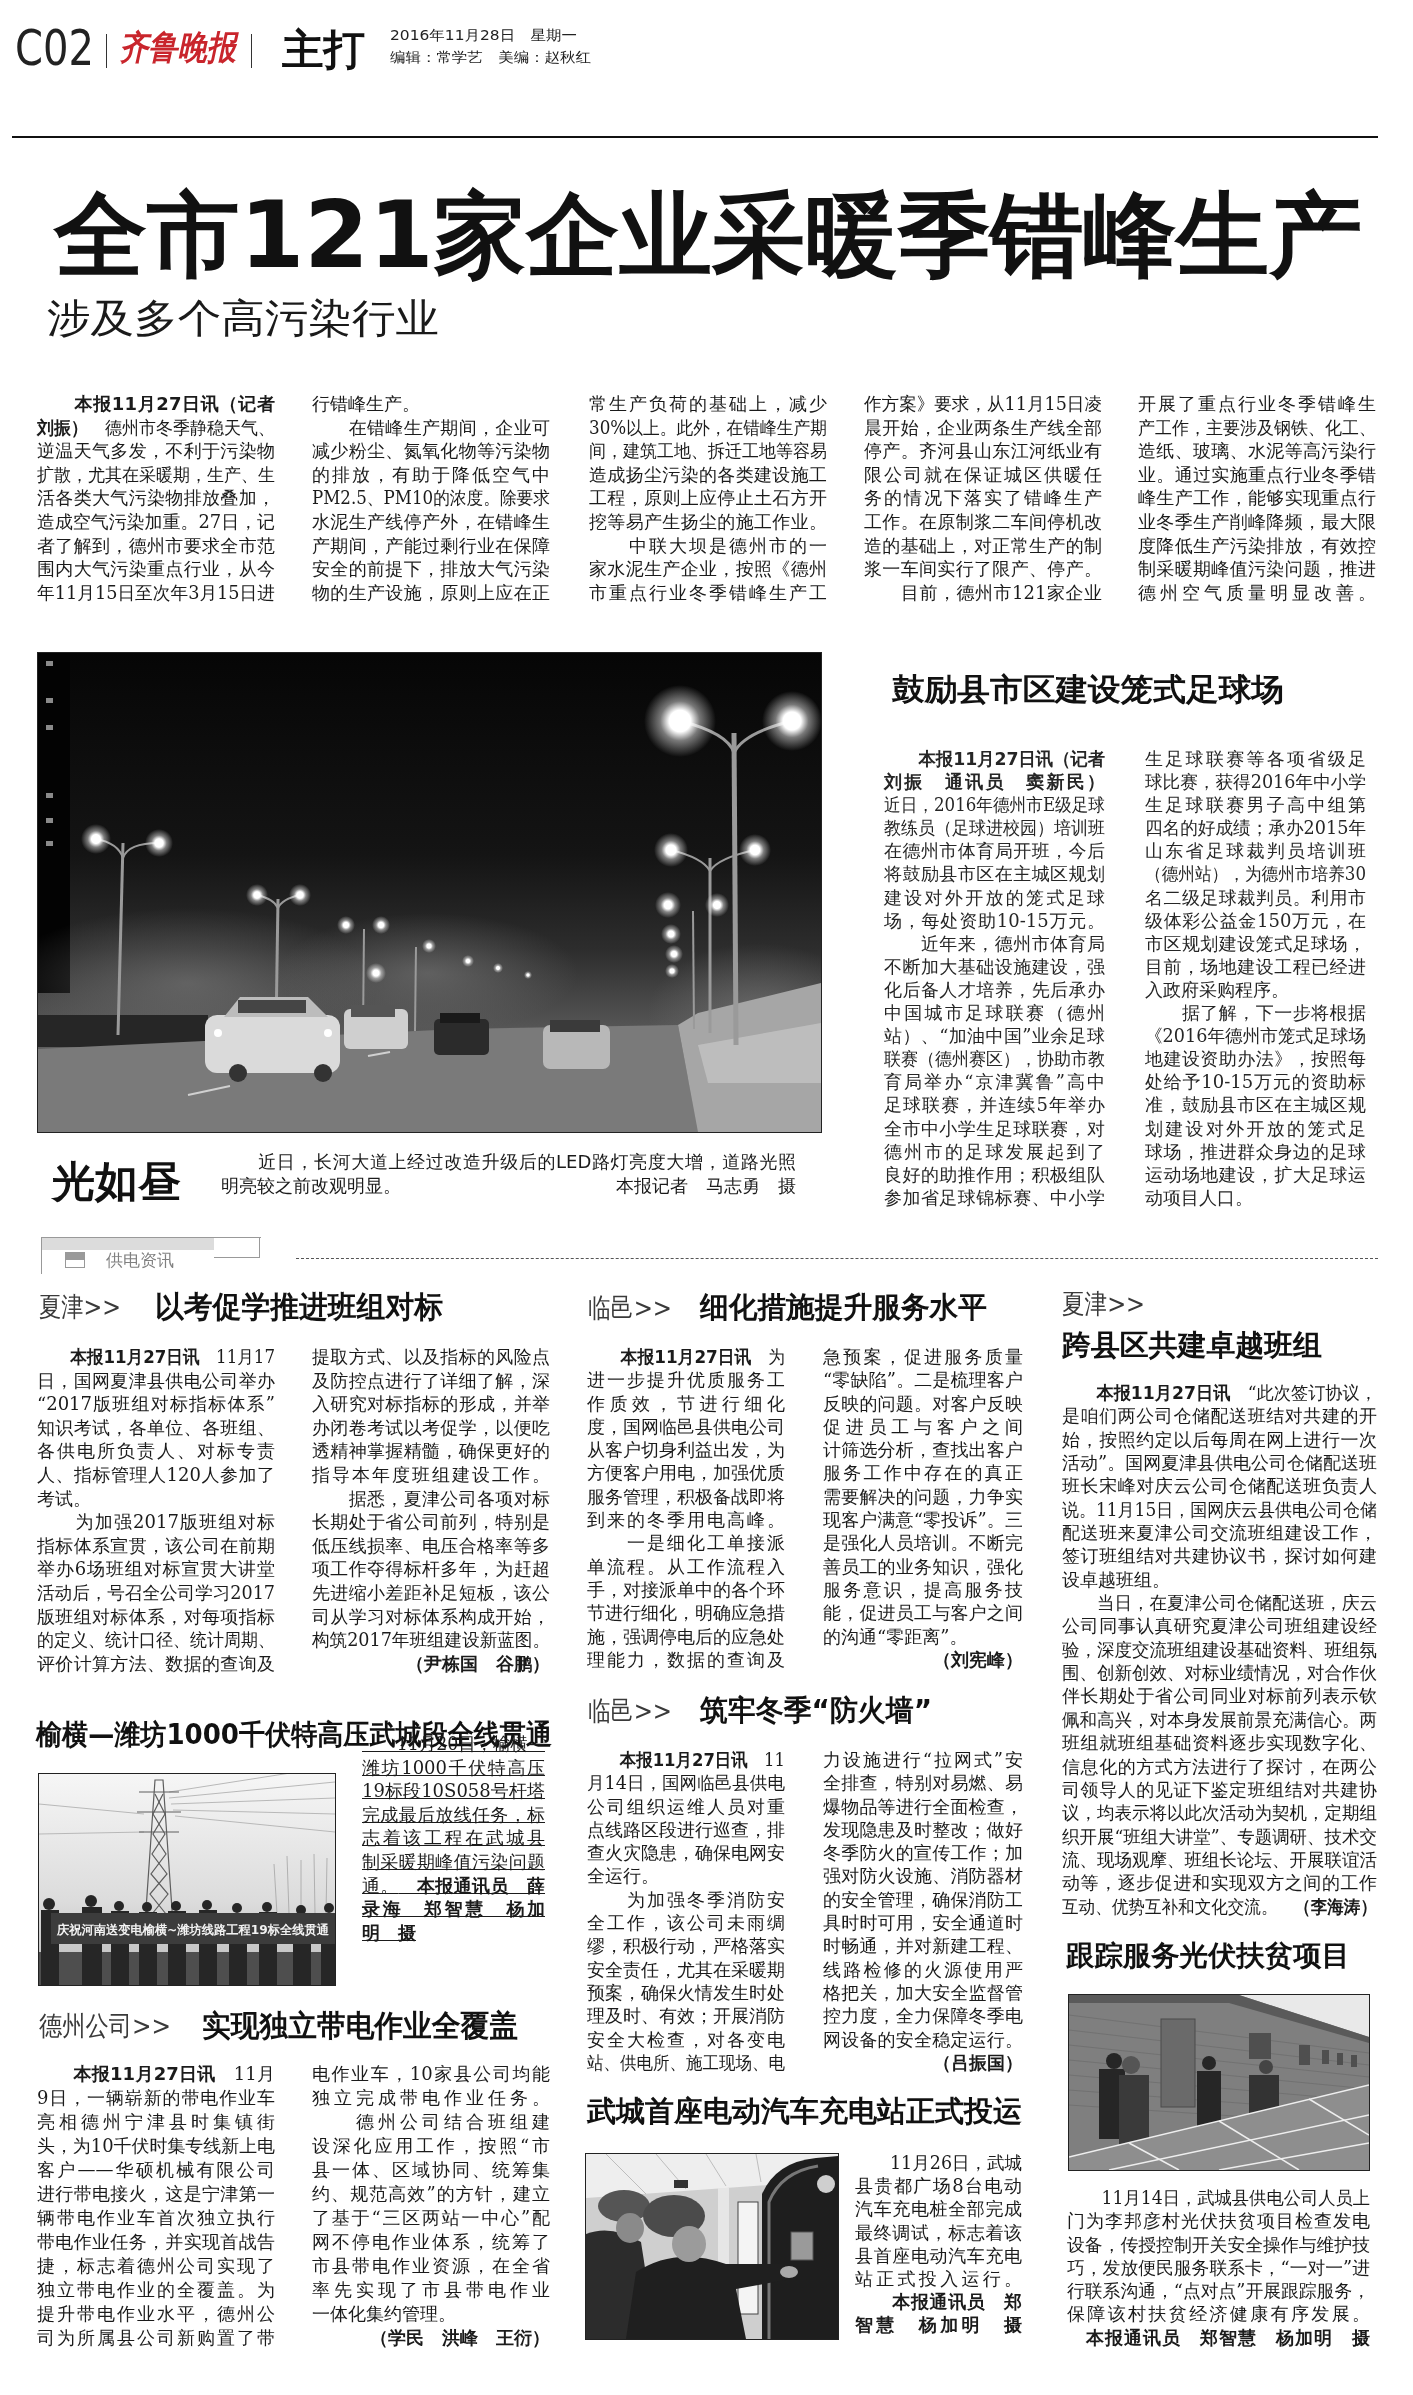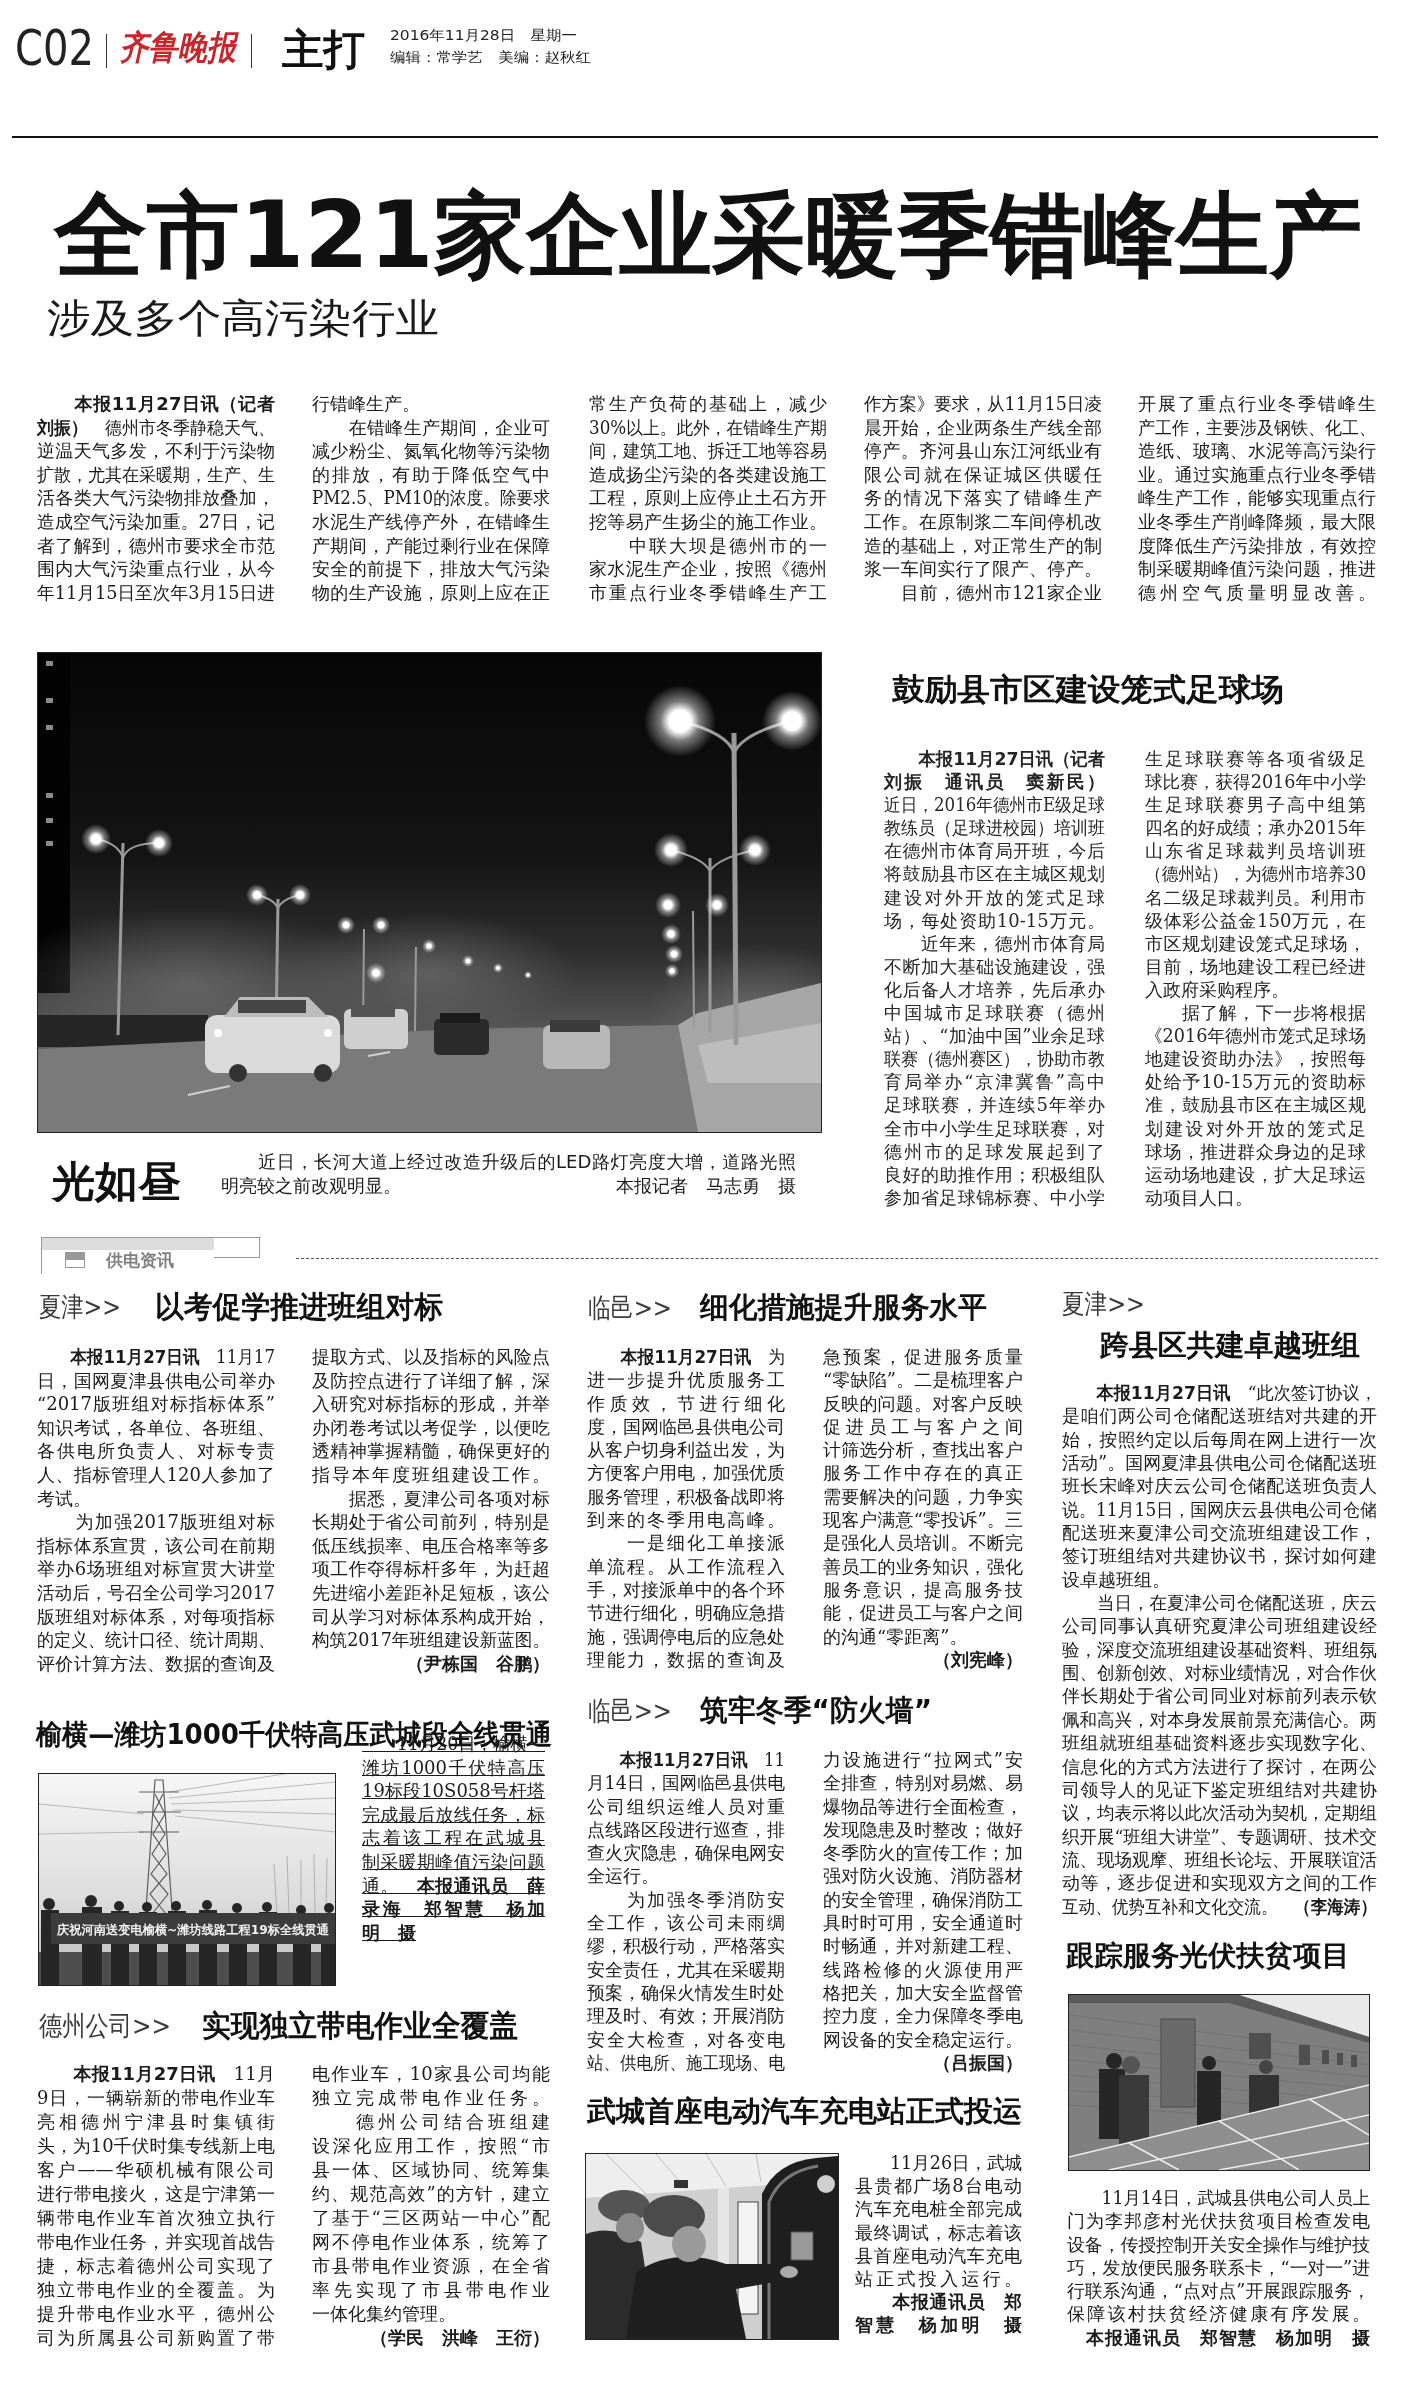--- a/index.html
+++ b/index.html
@@ -261,21 +261,21 @@
         <div class="ln" style="">动项目人口。</div>
       </div>
   </div>
 
   <div>
     <div class="divider-box" style="left:41px;top:1237px;width:219px;height:36px;"></div>
     <div class="divider-fill" style="left:42px;top:1238px;width:172px;height:12px;"></div>
     <div class="rule" style="left:214px;top:1257px;width:46px;height:1px;background:#999;"></div>
     <div class="rule" style="left:259px;top:1237px;width:1px;height:20px;background:#999;"></div>
     <div class="divider-icon" style="left:65px;top:1252px;"></div>
-    <div class="divider-label" style="left:106px;top:1250px;font-weight:bold;">供电资讯</div>
+    <div class="divider-label" style="left:106px;top:1250px;">供电资讯</div>
     <div class="dash" style="left:296px;top:1258px;width:1082px;"></div>
   </div>
 
   <div>
     <div class="hl region" style="left: 39px; top: 1291px; font-size: 27px; transform-origin: left center; transform: scaleX(0.826196);">夏津&gt;&gt;</div>
     <div class="hl bold" style="left: 155px; top: 1289px; font-size: 30px; color: rgb(17, 17, 17); transform-origin: left center; transform: scaleX(0.96);">以考促学推进班组对标</div>
     <div class="lines" style="left:37px;top:1345px;width:238px;--lh:23.6px;">
         <div class="ln" style="width: 257.922px; transform-origin: left center; transform: scaleX(0.92276);"><b>　　本报11月27日讯</b><span>　11月17</span></div>
         <div class="ln j" style="">日，国网夏津县供电公司举办</div>
         <div class="ln j" style="">“2017版班组对标指标体系”</div>
@@ -533,21 +533,21 @@
         <div class="ln j" style="">最终调试，标志着该</div>
         <div class="ln j" style="">县首座电动汽车充电</div>
         <div class="ln j" style="">站正式投入运行。</div>
         <div class="ln j" style=""><b>　　本报通讯员　郑</b></div>
         <div class="ln j" style=""><b>智慧　杨加明　摄</b></div>
       </div>
   </div>
 
   <div>
     <div class="hl region" style="left: 1062px; top: 1288px; font-size: 27px; transform-origin: left center; transform: scaleX(0.836272);">夏津&gt;&gt;</div>
-    <div class="hl bold" style="left: 1062px; top: 1328px; font-size: 29px; color: rgb(17, 17, 17); transform-origin: left center; transform: scaleX(0.996169); margin-left: 38px;">跨县区共建卓越班组</div>
+    <div class="hl bold" style="left: 1062px; top: 1328px; font-size: 29px; color: rgb(17, 17, 17); transform-origin: left center; transform: scaleX(0.996169);">跨县区共建卓越班组</div>
     <div class="lines" style="left:1062px;top:1381px;width:315px;--lh:23.35px;">
         <div class="ln" style="width: 329.312px; transform-origin: left center; transform: scaleX(0.956538);"><b>　　本报11月27日讯</b><span>　“此次签订协议，</span></div>
         <div class="ln j" style="">是咱们两公司仓储配送班结对共建的开</div>
         <div class="ln j" style="">始，按照约定以后每周在网上进行一次</div>
         <div class="ln" style="width: 315.203px; transform-origin: left center; transform: scaleX(0.999356);">活动”。国网夏津县供电公司仓储配送班</div>
         <div class="ln j" style="">班长宋峰对庆云公司仓储配送班负责人</div>
         <div class="ln" style="width: 333.812px; transform-origin: left center; transform: scaleX(0.943644);">说。11月15日，国网庆云县供电公司仓储</div>
         <div class="ln j" style="">配送班来夏津公司交流班组建设工作，</div>
         <div class="ln j" style="">签订班组结对共建协议书，探讨如何建</div>
         <div class="ln" style="">设卓越班组。</div>

